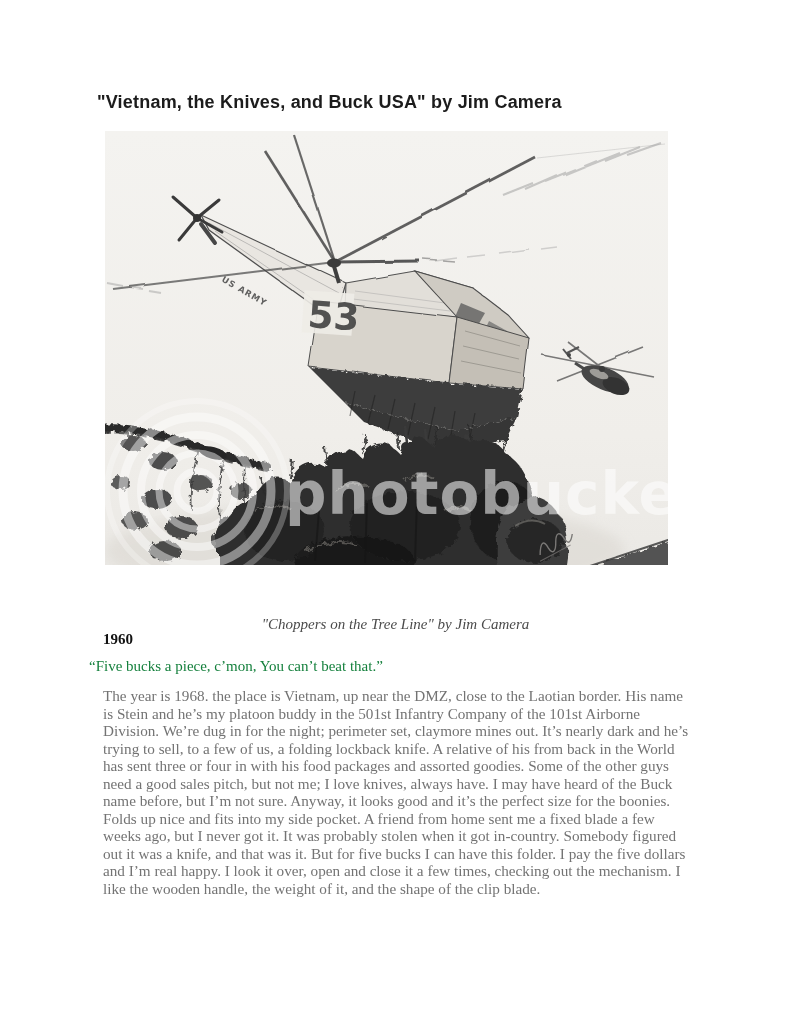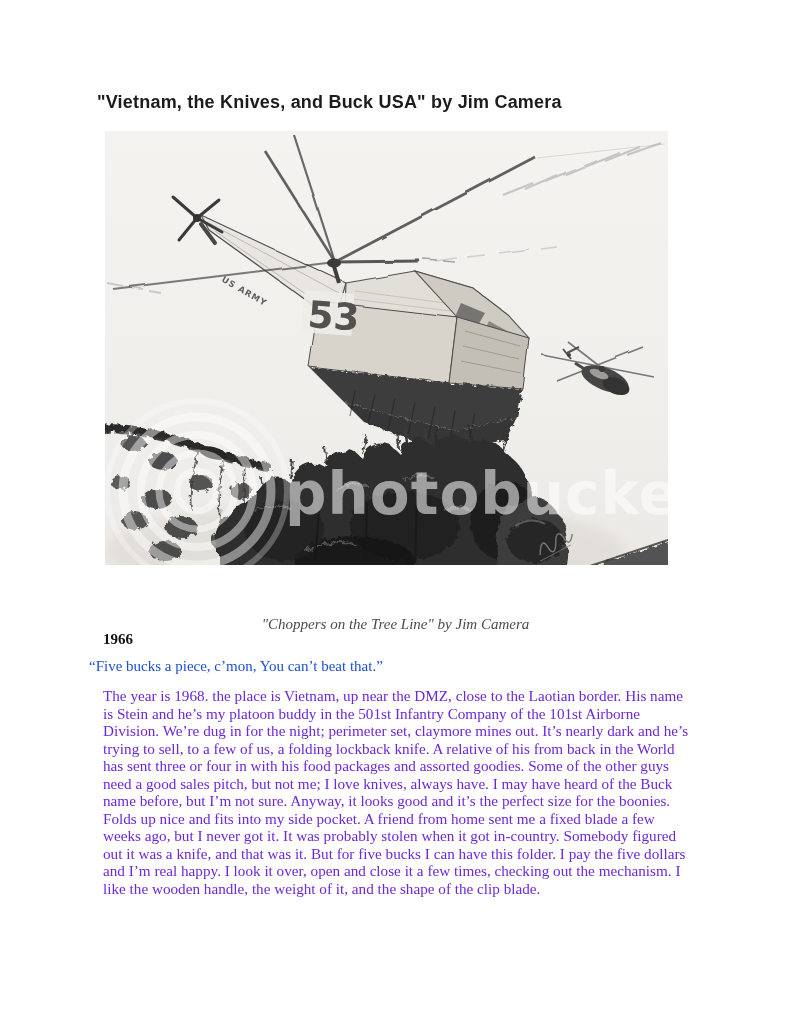--- a/index.html
+++ b/index.html
@@ -25,25 +25,25 @@
   .caption{
     position:absolute;left:0;top:616px;width:791px;
     text-align:center;font-style:italic;font-size:15px;color:#4a4a4a;
   }
   .year-heading{
     position:absolute;left:103px;top:631px;
     font-weight:bold;font-size:15px;color:#121212;
   }
   .pull-quote{
     position:absolute;left:89px;top:658px;
-    font-size:15px;color:#1d4ed8;
+    font-size:15px;color:#15803d;
   }
   .story{
     position:absolute;left:103px;top:687px;width:590px;
-    font-size:15.2px;line-height:17.5px;color:#6d28d9;
+    font-size:15.2px;line-height:17.5px;color:#737373;
   }
   .story p{margin:0 0 9px 0;}
   svg text{user-select:none;}
 </style>
 </head>
 <body>
 
 <div class="page">
 
   <div class="title">"Vietnam, the Knives, and Buck USA" by Jim Camera</div>
@@ -208,21 +208,21 @@
           <circle cx="92" cy="360" r="74" stroke-width="9"></circle>
           <circle cx="92" cy="360" r="90" stroke-width="6" stroke-opacity="0.28"></circle>
         </g>
         <text x="180" y="383" font-family="'DejaVu Sans', sans-serif" font-size="58" font-weight="700" letter-spacing="1" fill="#ffffff" fill-opacity="0.55">photobucket</text>
       </g>
     </svg>
   </figure>
 
   <div class="caption">"Choppers on the Tree Line" by Jim Camera</div>
 
-  <div class="year-heading">1966</div>
+  <div class="year-heading">1960</div>
 
   <div class="pull-quote">“Five bucks a piece, c’mon, You can’t beat that.”</div>
 
   <div class="story">
     <p>The year is 1968. the place is Vietnam, up near the DMZ, close to the Laotian border. His name is Stein and he’s my platoon buddy in the 501st Infantry Company of the 101st Airborne Division. We’re dug in for the night; perimeter set, claymore mines out. It’s nearly dark and he’s trying to sell, to a few of us, a folding lockback knife. A relative of his from back in the World has sent three or four in with his food packages and assorted goodies. Some of the other guys need a good sales pitch, but not me; I love knives, always have. I may have heard of the Buck name before, but I’m not sure. Anyway, it looks good and it’s the perfect size for the boonies. Folds up nice and fits into my side pocket. A friend from home sent me a fixed blade a few weeks ago, but I never got it. It was probably stolen when it got in-country. Somebody figured out it was a knife, and that was it. But for five bucks I can have this folder. I pay the five dollars and I’m real happy. I look it over, open and close it a few times, checking out the mechanism. I like the wooden handle, the weight of it, and the shape of the clip blade.</p>
   </div>
 
 </div>
 
 </body></html>

